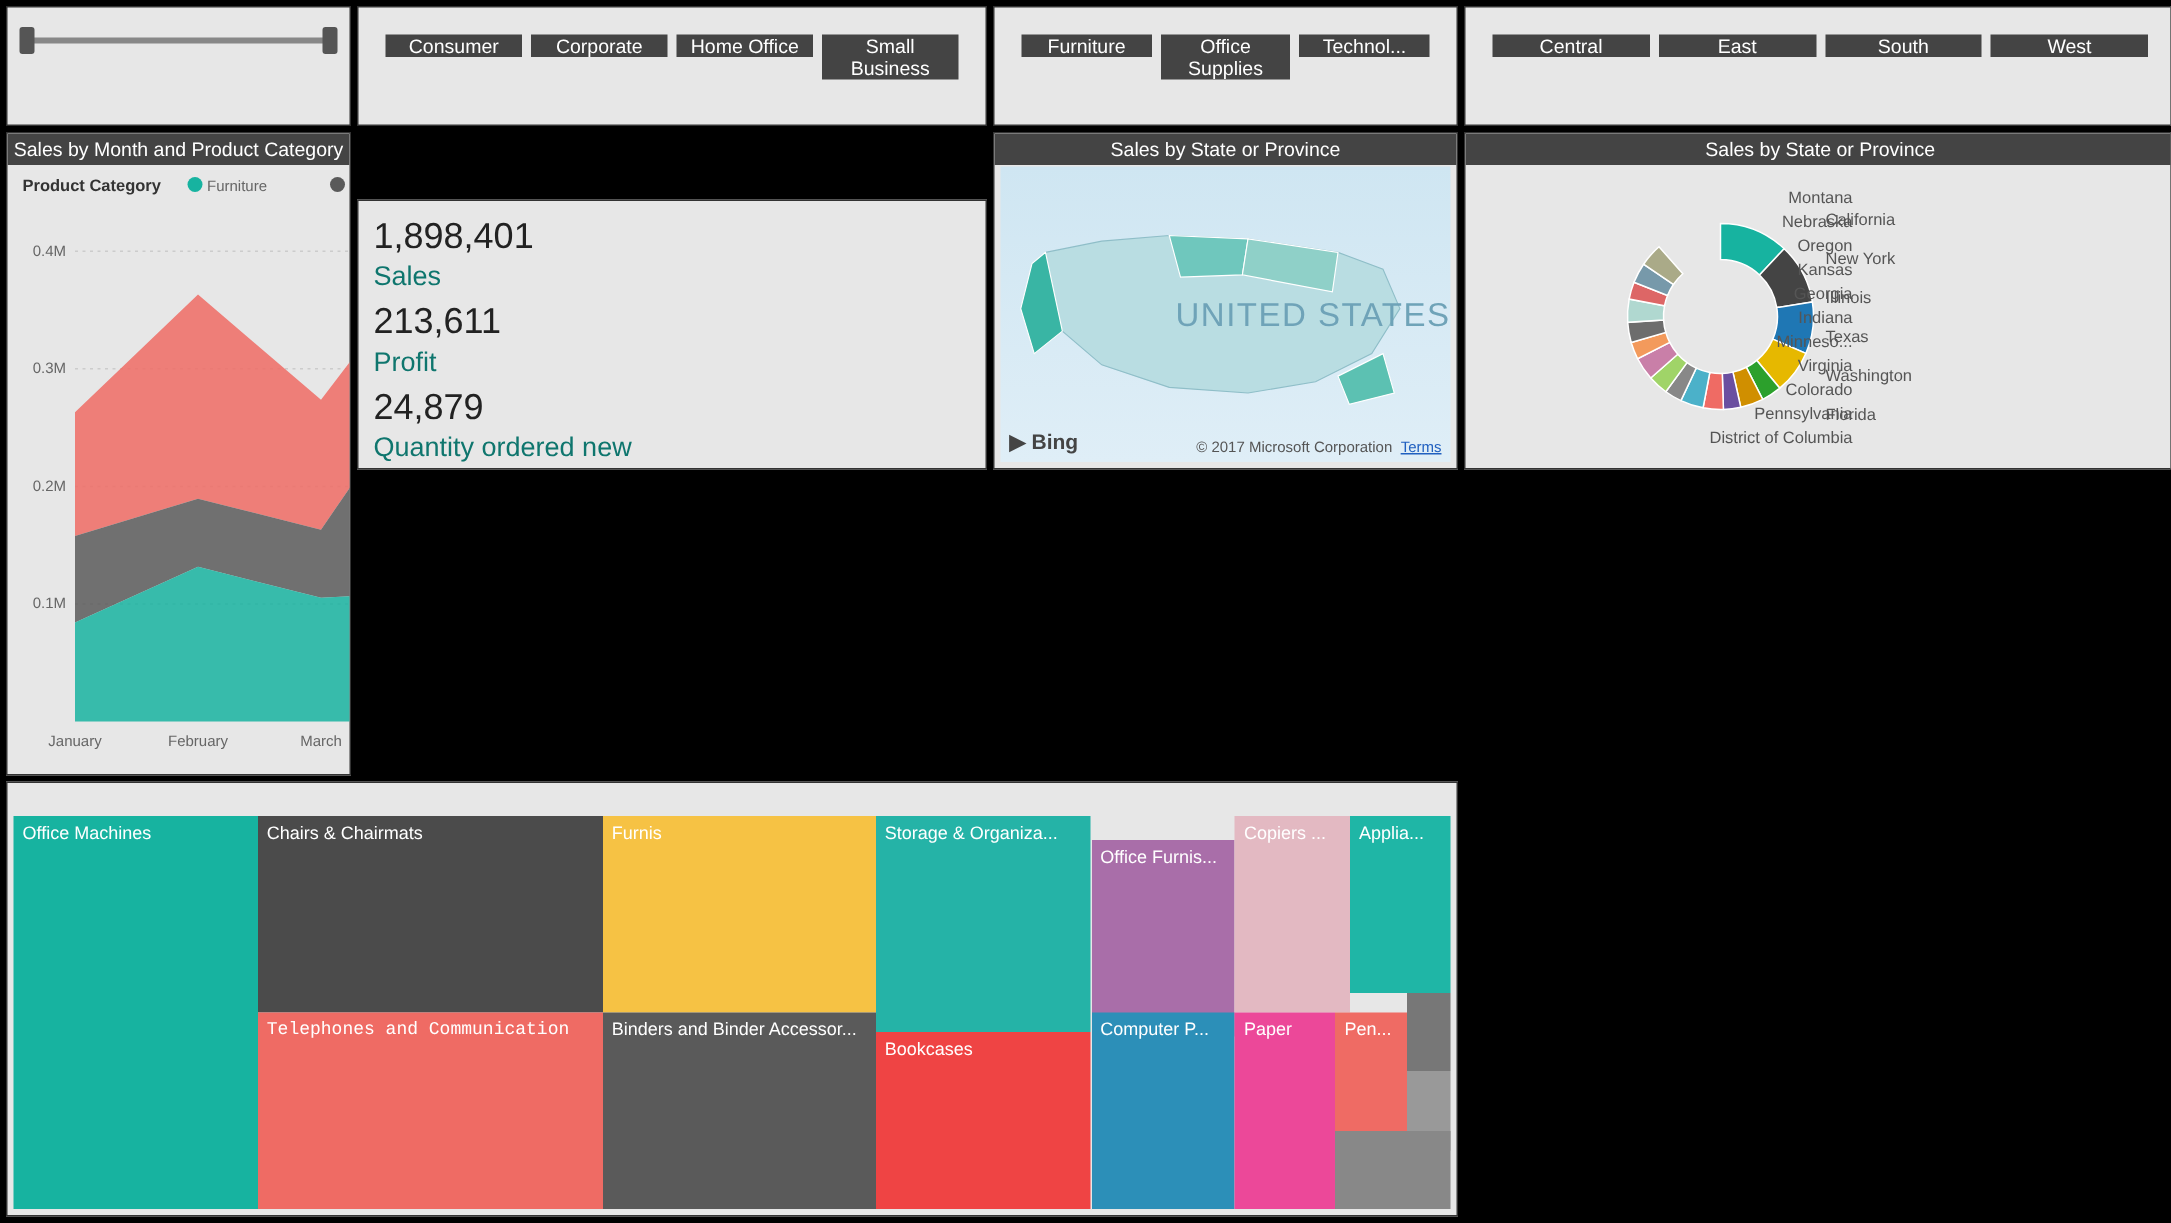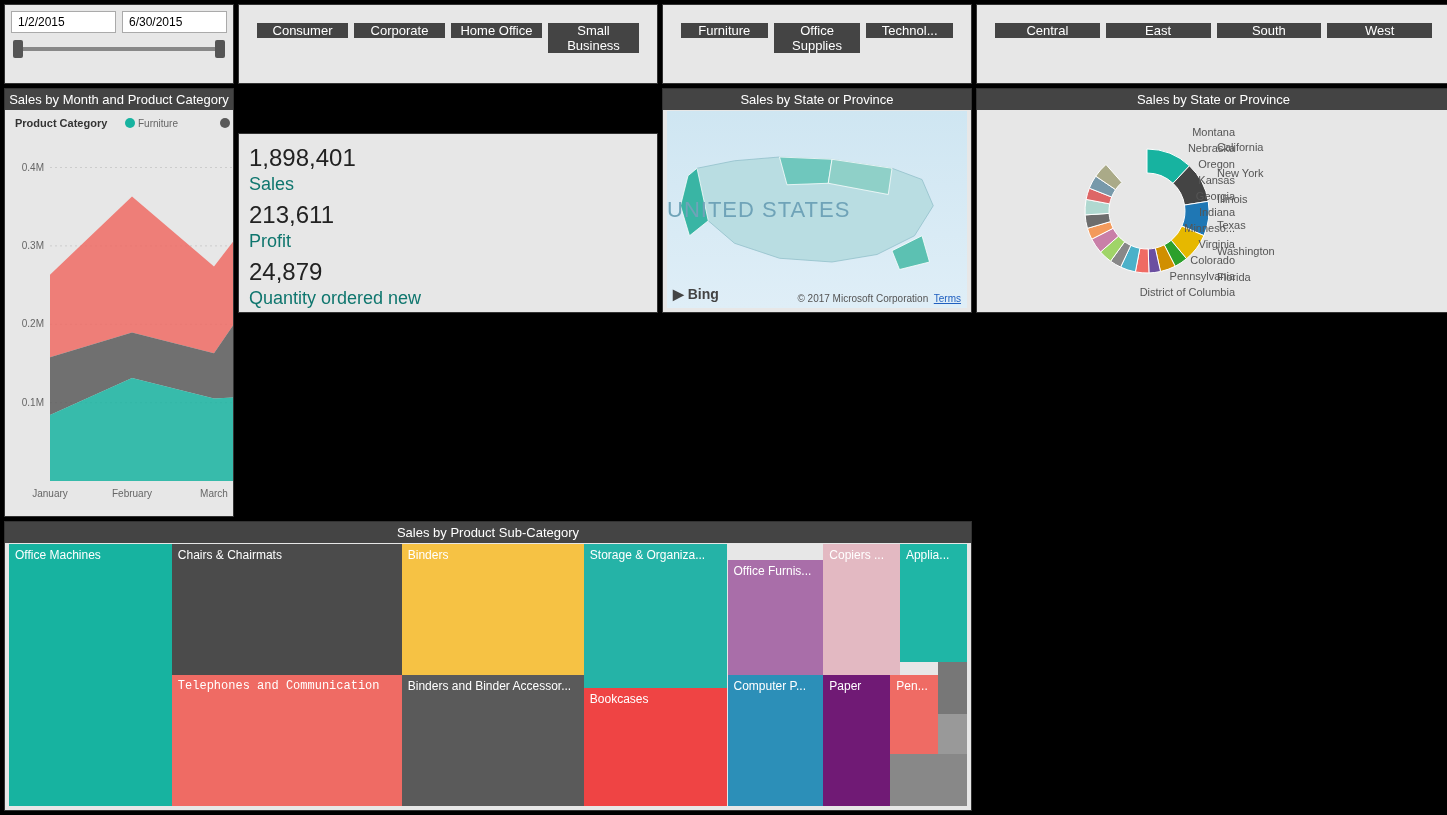--- a/index.html
+++ b/index.html
@@ -13,44 +13,40 @@
 .slicer-group { display: flex; gap: 6px; padding: 18px; justify-content: center; align-items: flex-start; }
 .slicer-btn { background: #444; color: #fff; font-size: 13px; border: none; flex: 1; display: flex; align-items: center; justify-content: center; text-align: center; cursor: pointer; padding: 0 4px; }
 .date-slicer { padding: 6px; }
 .date-row { display: flex; gap: 6px; }
 .date-box { border: 1px solid #aaa; background: #fff; font-size: 12px; padding: 3px 6px; flex: 1; }
 .slider-track { height: 4px; background: #888; margin: 14px 6px 0 6px; position: relative; border-radius: 2px; }
 .slider-thumb { width: 10px; height: 18px; background: #555; position: absolute; top: -7px; border-radius: 2px; }
 .kpi-stack { padding: 10px; display: flex; flex-direction: column; gap: 6px; margin-top: 45px; }
 .kpi-val { font-size: 24px; color: #222; }
 .kpi-lbl { font-size: 18px; color: #0f766e; margin-top: -4px; }
-.map-body { position: absolute; top: 22px; left: 4px; right: 4px; bottom: 4px; background: linear-gradient(#cfe6f2,#dfeef7); display: flex; align-items: center; justify-content: flex-start; }
+.map-body { position: absolute; top: 22px; left: 4px; right: 4px; bottom: 4px; background: linear-gradient(#cfe6f2,#dfeef7); display: flex; align-items: center; justify-content: flex-end; }
 .map-label { font-size: 22px; color: #6fa3b8; letter-spacing: 1px; }
 .bing { position: absolute; left: 6px; bottom: 6px; font-size: 14px; color: #444; font-weight: bold; }
 .map-attr { position: absolute; right: 6px; bottom: 4px; font-size: 10px; color: #555; }
 .map-attr a { color: #2060c0; text-decoration: underline; cursor: pointer; }
 .donut-wrap { position: absolute; top: 22px; left: 0; right: 0; bottom: 0; }
 .donut-label { position: absolute; font-size: 11px; color: #555; white-space: nowrap; }
 .treemap { position: absolute; top: 22px; left: 4px; right: 4px; bottom: 4px; }
 .tm-cell { position: absolute; color: #fff; font-size: 12px; padding: 4px 6px; overflow: hidden; white-space: nowrap; text-overflow: ellipsis; }
 .chart-body { position: absolute; top: 22px; left: 0; right: 0; bottom: 0; }
 .axis-lbl { font-size: 10px; fill: #666; }
 .axis-y { font-size: 10px; fill: #666; text-anchor: end; }
 .bold-legend { font-weight: bold; font-size: 11px; color: #333; }
 </style>
 </head>
 <body>
 
 <div class="dashboard">
 
   <div class="tile date-slicer">
-    <div class="date-row">
-      <div class="date-box">1/2/2015</div>
-      <div class="date-box">6/30/2015</div>
-    </div>
     <div class="slider-track">
       <div class="slider-thumb" style="left:-4px"></div>
       <div class="slider-thumb" style="right:-4px"></div>
     </div>
   </div>
 
   <div class="tile slicer-group">
     <button class="slicer-btn">Consumer</button>
     <button class="slicer-btn">Corporate</button>
     <button class="slicer-btn">Home Office</button>
@@ -143,33 +139,32 @@
           <text x="45" y="386" class="axis-lbl" text-anchor="middle">January</text>
           <text x="127" y="386" class="axis-lbl" text-anchor="middle">February</text>
           <text x="209" y="386" class="axis-lbl" text-anchor="middle">March</text>
           <text x="291" y="386" class="axis-lbl" text-anchor="middle">April</text>
           <text x="373" y="386" class="axis-lbl" text-anchor="middle">May</text>
           <text x="455" y="386" class="axis-lbl" text-anchor="middle">June</text>
         </svg></div>
   </div>
 
   <div class="tile" style="grid-column:1/4">
-    <div class="tile-header">Sales by Product Sub-Category</div>
     <div class="treemap" id="treemap">
         <div class="tm-cell" style="left: 0%; top: 0%; width: 17%; height: 100%; background: rgb(23, 179, 160);">Office Machines</div>
         <div class="tm-cell" style="left: 17%; top: 0%; width: 24%; height: 50%; background: rgb(75, 75, 75);">Chairs &amp; Chairmats</div>
         <div class="tm-cell" style="left: 17%; top: 50%; width: 24%; height: 50%; background: rgb(239, 107, 100); font-family: Liberation Mono, monospace;">Telephones and Communication</div>
-        <div class="tm-cell" style="left: 41%; top: 0%; width: 19%; height: 50%; background: rgb(246, 194, 68);">Binders</div>
+        <div class="tm-cell" style="left: 41%; top: 0%; width: 19%; height: 50%; background: rgb(246, 194, 68);">Furnis</div>
         <div class="tm-cell" style="left: 41%; top: 50%; width: 19%; height: 50%; background: rgb(90, 90, 90);">Binders and Binder Accessor...</div>
         <div class="tm-cell" style="left: 60%; top: 0%; width: 15%; height: 55%; background: rgb(37, 179, 167);">Storage &amp; Organiza...</div>
         <div class="tm-cell" style="left: 60%; top: 55%; width: 15%; height: 45%; background: #ef4444;">Bookcases</div>
         <div class="tm-cell" style="left: 75%; top: 0%; width: 10%; height: 50%; background: rgb(169, 110, 169); margin-top: 16px;">Office Furnis...</div>
         <div class="tm-cell" style="left: 75%; top: 50%; width: 10%; height: 50%; background: rgb(44, 143, 184);">Computer P...</div>
         <div class="tm-cell" style="left: 85%; top: 0%; width: 8%; height: 50%; background: rgb(227, 185, 194);">Copiers ...</div>
-        <div class="tm-cell" style="left: 85%; top: 50%; width: 7%; height: 50%; background: #701a75;">Paper</div>
+        <div class="tm-cell" style="left: 85%; top: 50%; width: 7%; height: 50%; background: #ec4899;">Paper</div>
         <div class="tm-cell" style="left: 93%; top: 0%; width: 7%; height: 45%; background: rgb(31, 182, 166);">Applia...</div>
         <div class="tm-cell" style="left: 92%; top: 50%; width: 5%; height: 30%; background: rgb(239, 107, 100);">Pen...</div>
         <div class="tm-cell" style="left: 97%; top: 45%; width: 3%; height: 20%; background: rgb(119, 119, 119);"></div>
         <div class="tm-cell" style="left: 97%; top: 65%; width: 3%; height: 20%; background: rgb(153, 153, 153);"></div>
         <div class="tm-cell" style="left: 92%; top: 80%; width: 8%; height: 20%; background: rgb(136, 136, 136);"></div>
       </div>
   </div>
 
 </div>
 

